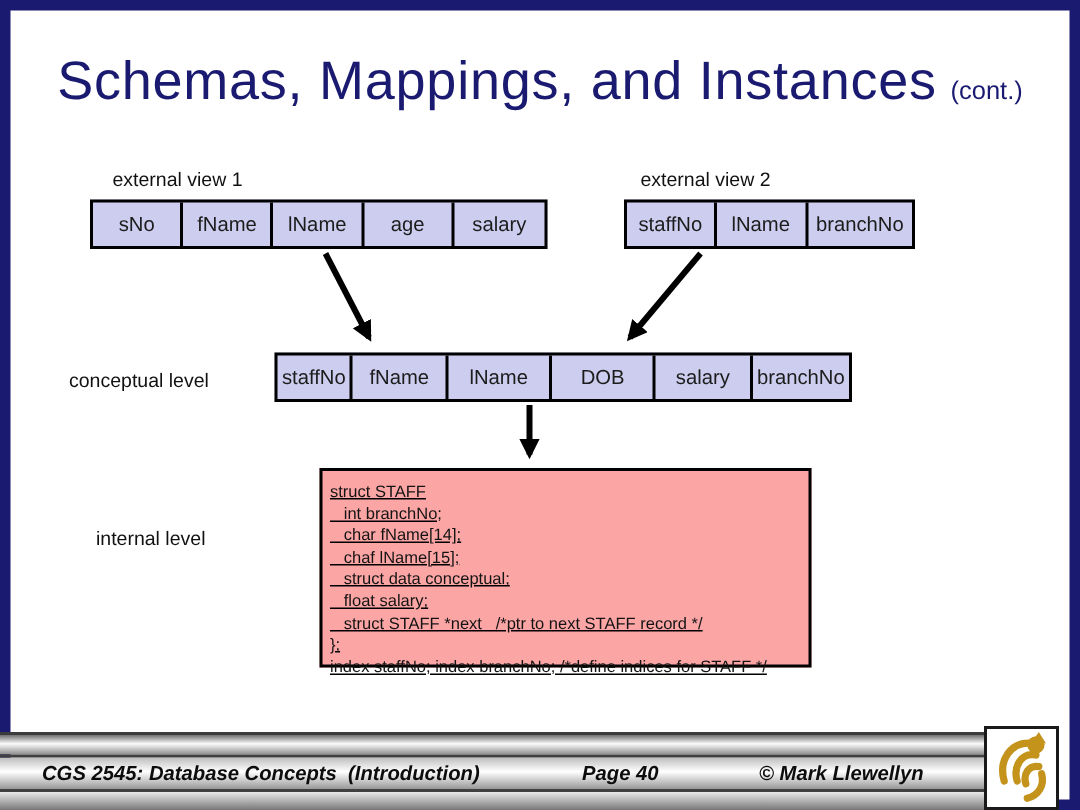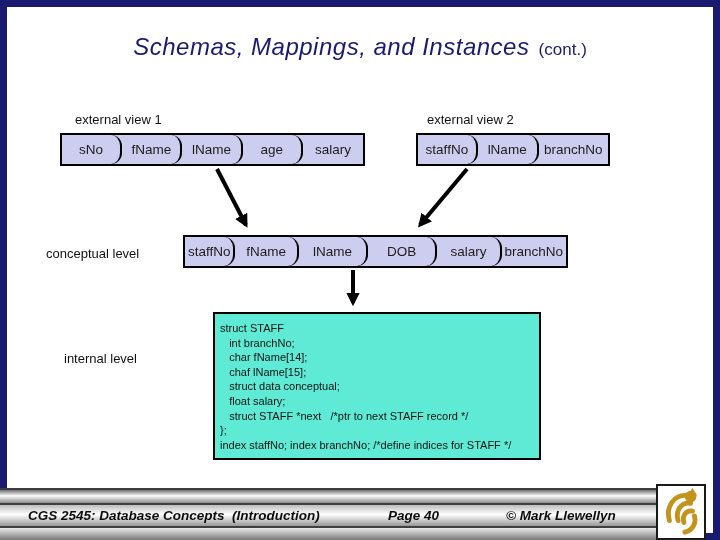--- a/index.html
+++ b/index.html
@@ -17,45 +17,45 @@
   .slide{
     position:relative;width:720px;height:540px;
     background:#ffffff;
     border:7px solid var(--accent);
   }
   .title-wrap{
     position:absolute;left:0;top:26px;width:706px;
     text-align:center;color:var(--accent);
     white-space:nowrap;
   }
-  .title-main{font-size:24px;letter-spacing:0.5px;font-style:italic;}
+  .title-main{font-size:36px;letter-spacing:0.5px;}
   .title-suffix{font-size:17px;margin-top:36px;}
   .lvl-label{
     position:absolute;font-size:13px;color:#111111;white-space:nowrap;
   }
   .schema-table{
     position:absolute;display:flex;height:33px;
     border:2px solid #000000;background:var(--cell-bg);
   }
   .schema-cell{
     display:flex;align-items:center;justify-content:center;
     font-size:13.5px;color:#1c1c1c;
     border-right:2px solid #000000;
     height:100%;
-    border-radius:11px;
   }
   .schema-cell:last-child{border-right:none;}
   .arrow-layer{
     position:absolute;left:0;top:0;width:706px;height:526px;
     pointer-events:none;
   }
   .code-box{
-    position:absolute;left:206px;top:305px;width:328px;height:148px;
-    background:#5eead4;border:2px solid #000000;
+    position:absolute;left:206px;top:305px;width:328px;height:133px;
+    background:#fca5a5;border:2px solid #000000;
     padding:7px 4px 0 5px;
+    text-decoration:underline;
   }
   .code-line{
     font-size:11px;line-height:14.6px;color:#131313;white-space:pre;
   }
   .footer{
     position:absolute;left:-7px;top:481px;width:706px;height:52px;
   }
   .footer-band-top{
     height:15px;border-top:2px solid #3c3c3c;
     background:linear-gradient(#707070,#fbfbfb 45%,#8d8d8d);

